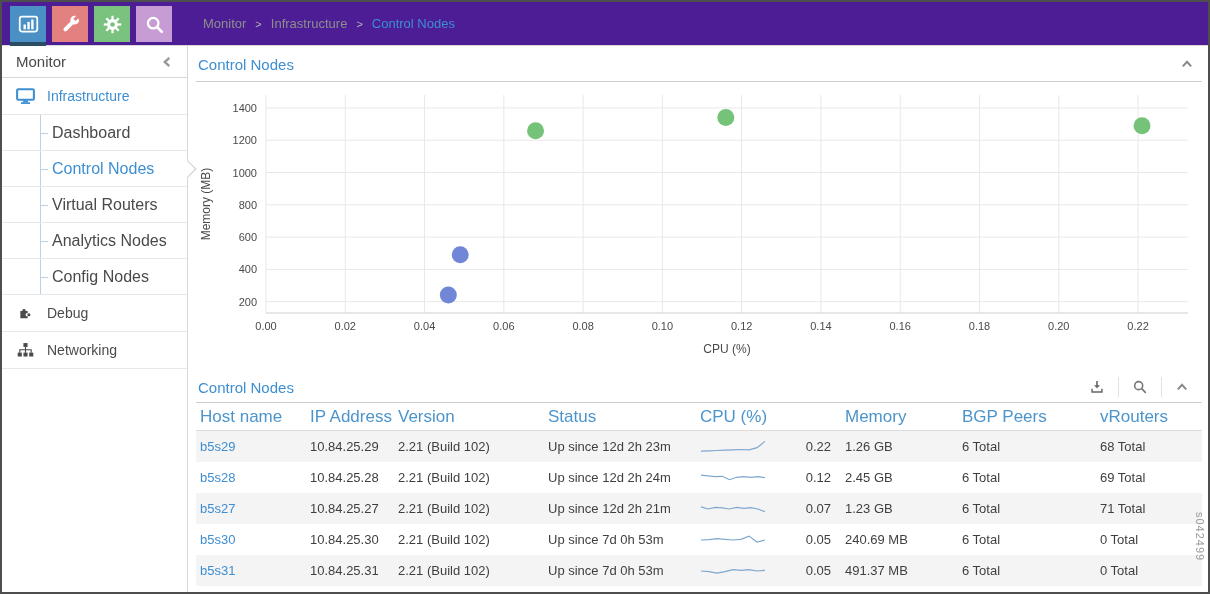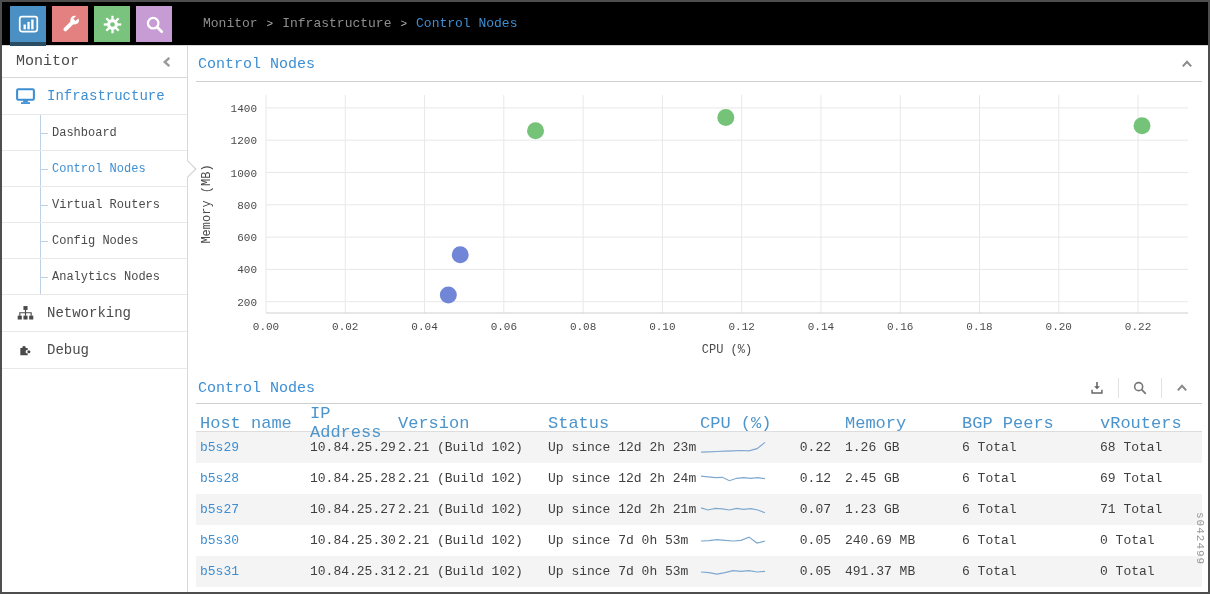--- a/index.html
+++ b/index.html
@@ -1,18 +1,18 @@
 <!DOCTYPE html>
 <html><head>
 <meta charset="utf-8">
 <style>
   html,body { margin:0; padding:0; background:#fff; font-family:"Liberation Sans",sans-serif; }
   #app { width:1210px; height:594px; box-sizing:border-box; border:2px solid #4e4e4e;
          display:grid; grid-template-columns:186px 1fr; grid-template-rows:44px 1fr;
-         background:#000000; overflow:hidden; position:relative;font-family:Liberation Mono, monospace; }
+         background:#4c1d95; overflow:hidden; position:relative; }
 
   
   .topbar-left { border-bottom:1px solid #d8d8d8; display:flex; align-items:flex-start;
                  padding:4px 0 0 8px; gap:6px; }
   .tool-btn { width:36px; height:36px; display:flex; align-items:center; justify-content:center;
               box-sizing:border-box; cursor:pointer; }
   .tool-btn.active { height:40px; border-bottom:4px solid #2b4d63; }
   .topbar-right { border-bottom:1px solid #d8d8d8; display:flex; align-items:center;
                   padding-left:15px; font-size:13px; color:#8e8e8e; gap:9px; }
   .crumb { cursor:pointer; }
@@ -23,21 +23,21 @@
   .sidebar { border-right:1px solid #d8d8d8; background:#fff; position:relative; }
   .sidebar-header { height:31px; display:flex; align-items:center; justify-content:space-between;
                     padding:0 13px 0 14px; border-bottom:1px solid #d8d8d8; color:#4a4a4a; font-size:15px; }
   .side-item { height:36px; display:flex; align-items:center; border-bottom:1px solid #e8e8e8;
                font-size:14px; color:#4a4a4a; padding-left:13px; gap:12px; position:relative; cursor:pointer; }
   .side-item.active { color:#3d8ed2; }
   .side-item .sicon { width:20px; display:flex; justify-content:center; }
   .sub-list { position:relative; }
   .sub-list::before { content:""; position:absolute; left:38px; top:0; bottom:0; width:1px; background:#bcd2e4; }
   .sub-item { height:35px; display:flex; align-items:center; padding-left:50px;
-              border-bottom:1px solid #e8e8e8; font-size:12px; color:#4a4a4a;
+              border-bottom:1px solid #e8e8e8; font-size:16px; color:#4a4a4a;
               position:relative; cursor:pointer; }
   .sub-item::before { content:""; position:absolute; left:38px; top:50%; width:8px; height:1px; background:#bcd2e4; }
   .sub-item.selected { color:#3d8ed2; }
   .notch { position:absolute; right:-7px; top:50%; width:11px; height:11px; margin-top:-6px;
            background:#fff; border-top:1px solid #cfcfcf; border-right:1px solid #cfcfcf;
            transform:rotate(45deg); z-index:3; }
 
   
   .main { position:relative; background:#fff; overflow:hidden; }
   .panel-header { display:flex; align-items:center; justify-content:space-between;
@@ -151,50 +151,50 @@
             <span>Dashboard</span>
           </div>
           <div class="sub-item selected">
             <span>Control Nodes</span>
             <span class="notch"></span>
           </div>
           <div class="sub-item">
             <span>Virtual Routers</span>
           </div>
           <div class="sub-item">
+            <span>Analytics Nodes</span>
+          </div>
+          <div class="sub-item">
             <span>Config Nodes</span>
           </div>
-          <div class="sub-item">
-            <span>Analytics Nodes</span>
-          </div>
+        </div>
+        <div class="side-item">
+          <span class="sicon">
+            <svg width="16" height="16" viewBox="0 0 24 24">
+              <path fill="#4a4a4a" d="M5 9h3.2a2.4 2.4 0 1 1 4.6 0H16v3.2a2.4 2.4 0 1 0 0 4.6V20H5z"></path>
+              <circle cx="17.8" cy="14.5" r="2.3" fill="#4a4a4a"></circle>
+            </svg>
+          </span>
+          <span>Debug</span>
         </div>
         <div class="side-item">
           <span class="sicon">
             <svg width="17" height="17" viewBox="0 0 24 24">
               <g fill="#4a4a4a">
                 <rect x="9.1" y="1.5" width="5.8" height="5.5"></rect>
                 <rect x="1" y="15" width="5.8" height="5.5"></rect>
                 <rect x="9.1" y="15" width="5.8" height="5.5"></rect>
                 <rect x="17.2" y="15" width="5.8" height="5.5"></rect>
               </g>
               <g stroke="#4a4a4a" stroke-width="1.6" fill="none">
                 <path d="M12 7v4M4 15v-4h16v4M12 11v4"></path>
               </g>
             </svg>
           </span>
           <span>Networking</span>
-        </div>
-        <div class="side-item">
-          <span class="sicon">
-            <svg width="16" height="16" viewBox="0 0 24 24">
-              <path fill="#4a4a4a" d="M5 9h3.2a2.4 2.4 0 1 1 4.6 0H16v3.2a2.4 2.4 0 1 0 0 4.6V20H5z"></path>
-              <circle cx="17.8" cy="14.5" r="2.3" fill="#4a4a4a"></circle>
-            </svg>
-          </span>
-          <span>Debug</span>
         </div>
       </div>
   </div>
 
   <div class="main">
     <div class="panel-header">
       <span class="panel-title">Control Nodes</span>
       <span style="cursor:pointer;display:flex;">
         <svg width="14" height="13" viewBox="0 0 14 14">
           <polyline points="2.5,9 7,4 11.5,9" fill="none" stroke="#8a8a8a" stroke-width="2.2"></polyline>

